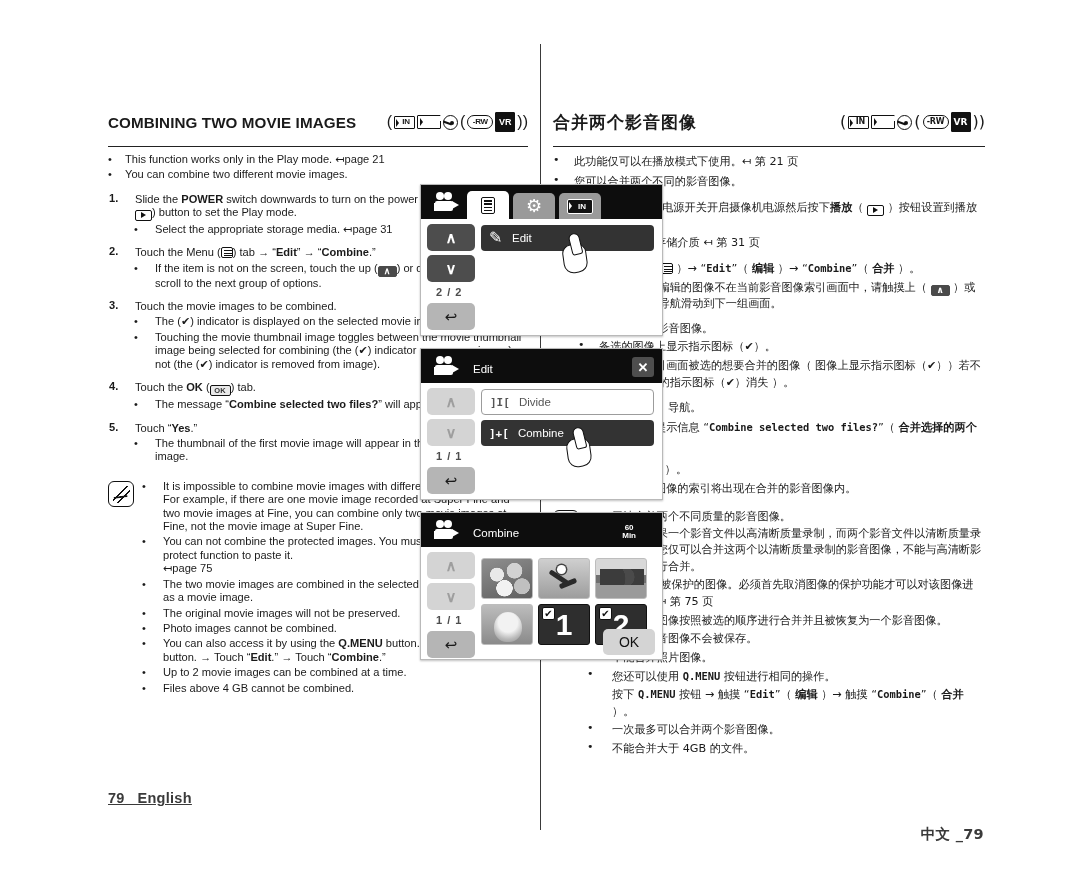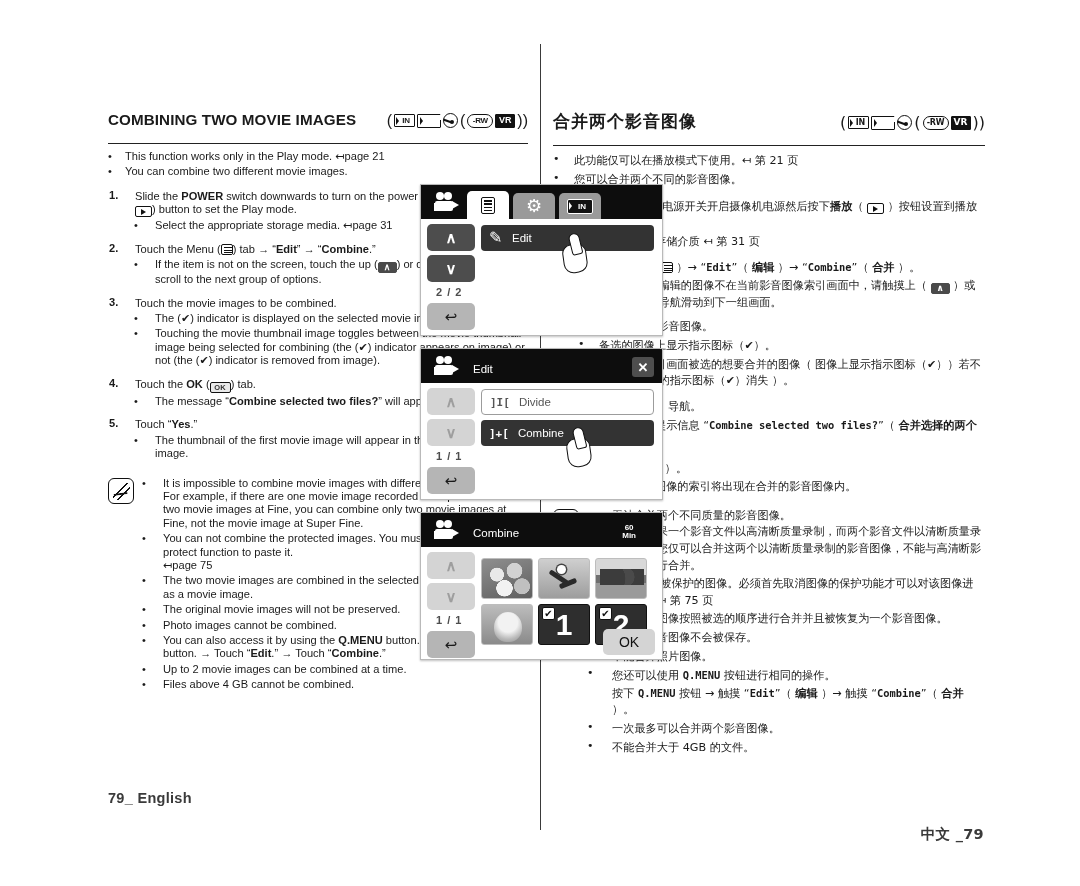--- a/index.html
+++ b/index.html
@@ -56,21 +56,21 @@
              border-left:1.6px solid #111; border-bottom:1.6px solid #111;
              transform:translate(0,0) rotate(0deg);
              clip-path:polygon(100% 0,0 100%,100% 100%); border:none;}
   .ic-disc { width:15px; height:15px; border-radius:50%; position:relative; }
   .ic-disc::after{ content:""; position:absolute; left:5.5px; top:5.5px;
              width:4px;height:4px;border-radius:50%;background:#111; }
   .ic-disc::before{ content:""; position:absolute; left:-1px; top:6.2px;
              width:9px; height:1.8px; background:#111; transform:rotate(20deg); }
   .ic-rw   { width:26px; height:14px; border-radius:7px; font-size:8px;
              letter-spacing:-.3px; }
-  .ic-vr   { width:20px; height:14px; background:#111; color:#fff; font-size:9px;
+  .ic-vr   { width:20px; height:20px; background:#111; color:#fff; font-size:9px;
              border-radius:1px; }
 
   
   .bul { display:flex; margin:0 0 0 0; }
   .bul .dot { width:16px; flex:none; text-align:left; font-size:11px; line-height:14px; }
   .bul .txt { flex:1; }
   p, .txt, li { font-size:11.1px; line-height:13.4px; margin:1px; }
   .intro { margin-top:5px; }
   .intro .bul { margin-bottom:0px; }
 
@@ -141,21 +141,21 @@
   ol.cn-steps > li > .body { flex:1; }
   ol.cn-steps .sub .bul .dot { width:18px; }
   ol.cn-steps .sub .bul .txt { padding-left:2px; }
   .mono { font-family:"DejaVu Sans Mono", monospace; font-weight:bold; font-size:10.4px; }
   .cn-note { display:flex; margin-top:10px; }
   .cn-note .note-body .bul .dot { width:20px; }
   .cn-note .note-body .bul .txt { padding-left:4px; }
 
   
   .footer-l { position:absolute; left:108px; top:790px; font-size:14.5px;
-              font-weight:bold; color:#3a3a3a; letter-spacing:.3px; }
+              font-weight:bold; color:#3a3a3a; letter-spacing:.3px;text-decoration:underline; }
   .footer-r { position:absolute; right:96px; top:825px; font-size:14.5px;
               font-weight:bold; color:#3a3a3a; letter-spacing:.3px;
               font-family:"DejaVu Sans", sans-serif; }
 
   
   .lcd {
     position:absolute; width:243px; background:#ffffff;
     border:1px solid #b9b9b9; box-shadow:0 1px 2px rgba(0,0,0,.25);
     font-family:"Liberation Sans", sans-serif;
   }

